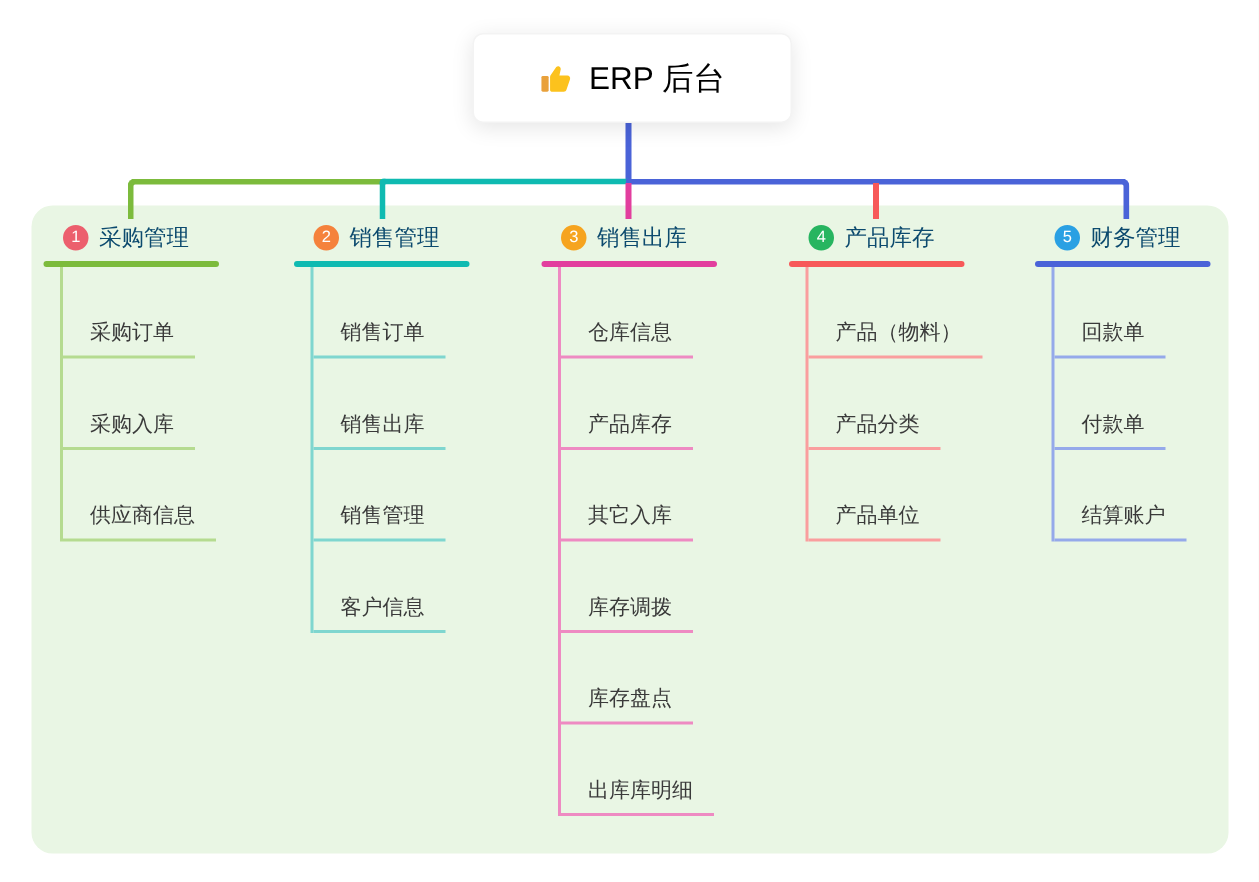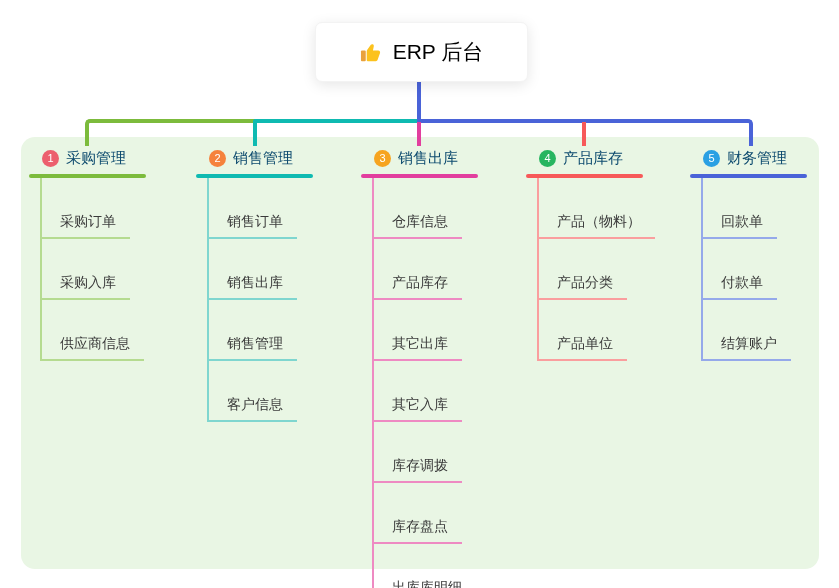--- a/index.html
+++ b/index.html
@@ -119,23 +119,20 @@
     </div>
     <div class="branch-underline" style="background-color: rgb(226, 62, 158);"></div>
     <div class="children" style="color: rgb(238, 138, 194);">
       <div class="child">
           <span>仓库信息</span>
         </div>
       <div class="child">
           <span>产品库存</span>
         </div>
       <div class="child">
-          <span>其它出库</span>
-        </div>
-      <div class="child">
           <span>其它入库</span>
         </div>
       <div class="child">
           <span>库存调拨</span>
         </div>
       <div class="child">
           <span>库存盘点</span>
         </div>
       <div class="child">
           <span>出库库明细</span>

